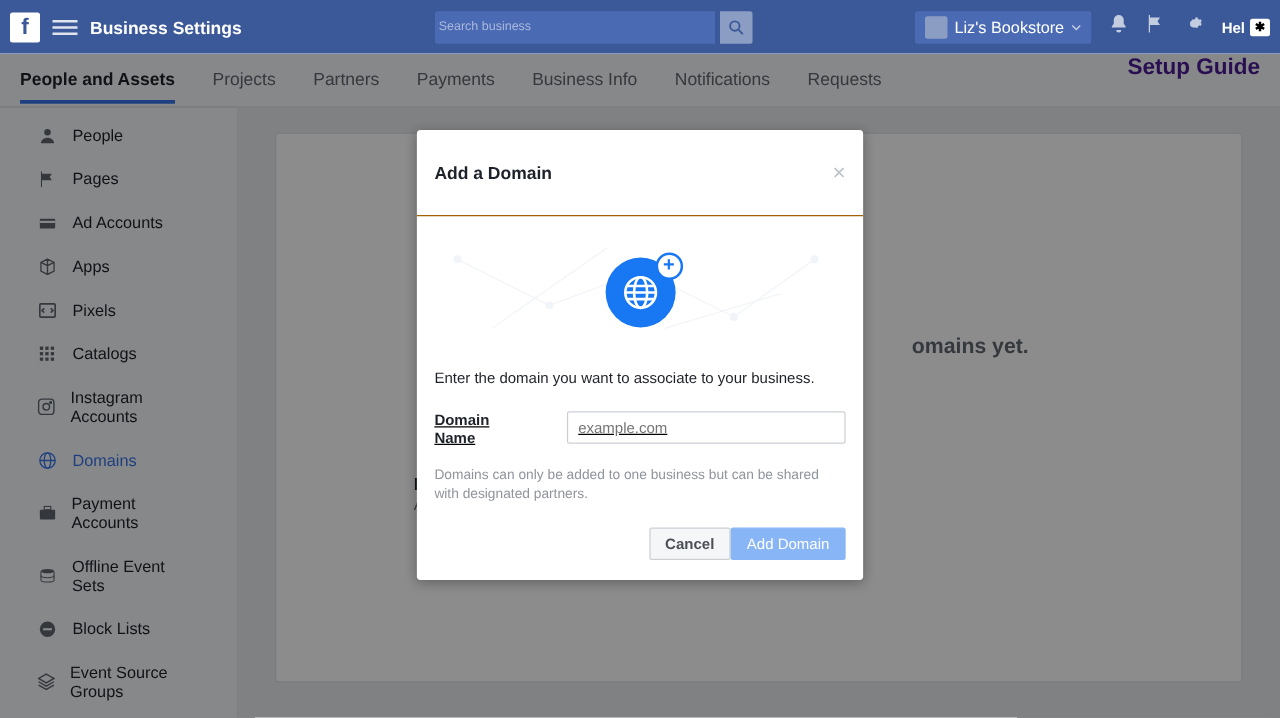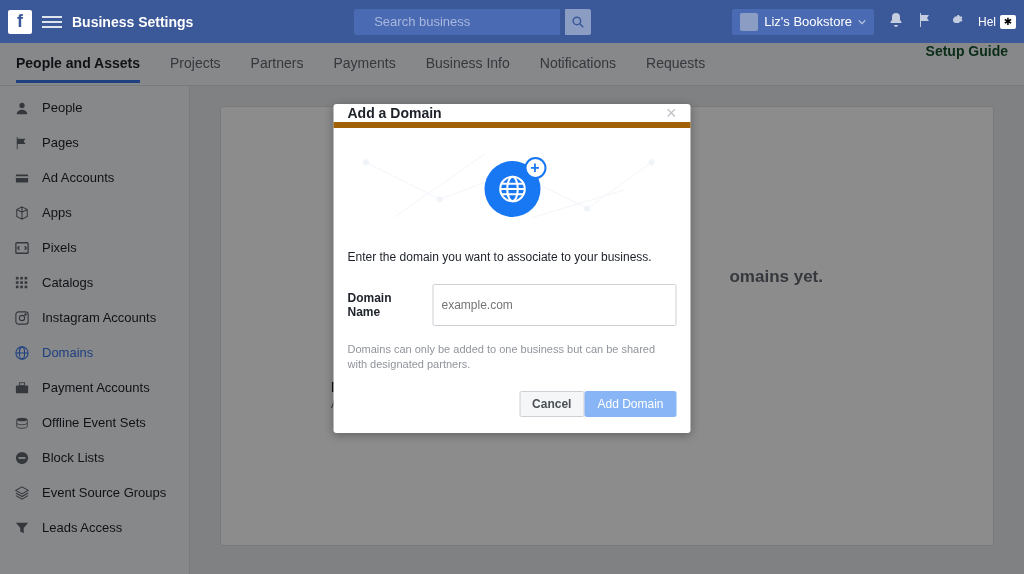--- a/index.html
+++ b/index.html
@@ -5,64 +5,64 @@
     * { margin: 0; padding: 0; box-sizing: border-box; font-family: Helvetica, Arial, sans-serif; }
     body { width: 1024px; height: 574px; background: #e9ebee; overflow: hidden; position: relative; }
     
     
     .topbar { background: #3b5998; height: 43px; display: flex; align-items: center; color: #fff; padding: 0 8px; }
     .topbar .fb-logo { width: 24px; height: 24px; background: #fff; color: #3b5998; display: flex; align-items: center; justify-content: center; font-weight: bold; font-size: 18px; border-radius: 2px; margin-right: 10px; }
     .topbar .hamburger { width: 20px; margin-right: 10px; cursor: pointer; }
     .topbar .hamburger div { height: 2px; background: #dfe3ee; margin: 3px 0; }
     .topbar .title { font-size: 14px; font-weight: bold; color: #fff; }
     .topbar .search-wrap { margin-left: auto; margin-right: auto; position: relative; left: 60px; }
-    .topbar .search-field { width: 206px; height: 26px; background: #4a6ab3; border: none; color: #fff; padding: 0 20px; font-size: 13px; border-radius: 2px 0 0 2px; outline: none; }
+    .topbar .search-field { width: 224px; height: 26px; background: #4a6ab3; border: none; color: #fff; padding: 0 3px; font-size: 10px; border-radius: 2px 0 0 2px; outline: none; }
     .topbar .search-field::placeholder { color: #a9b8dd; }
     .topbar .search-btn { width: 26px; height: 26px; background: #8b9dc3; border: none; vertical-align: top; border-radius: 0 2px 2px 0; display: inline-flex; align-items: center; justify-content: center; cursor: pointer; }
     .topbar .right-area { display: flex; align-items: center; gap: 14px; margin-left: auto; }
     .topbar .biz-selector { display: flex; align-items: center; gap: 6px; background: #4a6ab3; padding: 4px 8px; border-radius: 2px; cursor: pointer; font-size: 13px; }
     .topbar .biz-selector .thumb { width: 18px; height: 18px; background: #8b9dc3; border-radius: 2px; }
     .topbar .icon-slot { cursor: pointer; color: #c4cde0; }
-    .topbar .hel { font-size: 12px; display: flex; align-items: center; gap: 4px; }
+    .topbar .hel { font-size: 12px; display: flex; align-items: center; gap: 4px; font-weight: bold; }
     .topbar .bug { width: 16px; height: 14px; background: #fff; border-radius: 2px; display:inline-flex; align-items:center; justify-content:center; color:#000; font-size:10px;}
     
     
     .tabs-row { height: 43px; background: #f6f7f9; border-bottom: 1px solid #dddfe2; display: flex; align-items: flex-start; padding: 0 16px; }
     .tabs-row .tab { font-size: 14px; color: #616770; margin-right: 30px; padding: 12px 0; cursor: pointer; }
     .tabs-row .tab.active { color: #1d2129; font-weight: 600; border-bottom: 3px solid #3975ea; padding-bottom: 9px; }
-    .tabs-row .setup-guide { margin-left: auto; color: #14532d; font-weight: 600; font-size: 14px; cursor: pointer; }
+    .tabs-row .setup-guide { margin-left: auto; color: #4c1d95; font-weight: 600; font-size: 18px; cursor: pointer; }
     
     
     .layout { display: flex; height: calc(100% - 86px); }
     .sidebar { width: 190px; background: #f6f7f9; border-right: 1px solid #dddfe2; padding-top: 4px; overflow-y: auto; }
-    .sidebar .item { display: flex; align-items: center; gap: 12px; padding: 10px 14px; font-size: 13px; color: #1d2129; cursor: pointer; }
+    .sidebar .item { display: flex; align-items: center; gap: 12px; padding: 10px 30px; font-size: 13px; color: #1d2129; cursor: pointer; }
     .sidebar .item.active { color: #3975ea; }
     .sidebar .item.active .side-icn { color: #3975ea; }
     .sidebar .side-icn { width: 16px; color: #606770; display: inline-flex; justify-content: center; }
     
     .main { flex: 1; padding: 20px 30px; background: #e9ebee; position: relative; }
     .card { background: #fff; border: 1px solid #dddfe2; border-radius: 3px; height: 440px; padding: 30px; position: relative; }
     
     
     .overlay { position: absolute; inset: 0; background: rgba(0,0,0,0.45); z-index: 100; }
     
     
     .modal { position: absolute; top: 104px; left: 50%; transform: translateX(-50%); width: 357px; background: #fff; border-radius: 3px; z-index: 200; box-shadow: 0 2px 10px rgba(0,0,0,0.3); }
-    .modal .m-header { padding: 0 14px; border-bottom: 6px solid #a16207; display: flex; align-items: center; }
+    .modal .m-header { padding: 25px 14px; border-bottom: 1px solid #a16207; display: flex; align-items: center; }
     .modal .m-header .m-title { font-size: 14px; font-weight: bold; color: #1d2129; }
     .modal .m-header .m-close { margin-left: auto; color: #bec3c9; font-size: 18px; cursor: pointer; line-height: 1; }
     .modal .m-body { padding: 16px 14px; }
     .modal .m-illus { height: 90px; position: relative; display:flex; align-items:center; justify-content:center; overflow:hidden; background: linear-gradient(#fff,#fff); }
     .modal .net-bg { position:absolute; inset:0; opacity:0.15; }
     .modal .globe-c { position: relative; width: 56px; height: 56px; background: #1877f2; border-radius: 50%; display:flex; align-items:center; justify-content:center; }
     .modal .globe-c .plus-badge { position: absolute; top: -4px; right: -6px; width: 22px; height: 22px; background: #fff; border: 2px solid #1877f2; border-radius: 50%; color: #1877f2; display:flex; align-items:center; justify-content:center; font-size: 16px; font-weight:bold; }
     .modal .m-desc { font-size: 12px; color: #1d2129; margin: 16px 0 20px; }
-    .modal .m-field-row { display: flex; align-items: center; gap: 5px; margin-bottom: 16px; }
+    .modal .m-field-row { display: flex; align-items: flex-start; gap: 26px; margin-bottom: 16px; text-decoration: underline; }
     .modal .m-field-row label { font-size: 12px; font-weight: bold; color: #1d2129; width: 80px; }
-    .modal .m-field-row input { flex: 1; height: 42px; border: 1px solid #ccd0d5; border-radius: 2px; padding: 0 8px; font-size: 12px; outline: none; }
+    .modal .m-field-row input { flex: 1; height: 26px; border: 1px solid #ccd0d5; border-radius: 2px; padding: 0 8px; font-size: 12px; outline: none; }
     .modal .m-note { font-size: 11px; color: #90949c; line-height: 1.4; margin-bottom: 18px; }
     .modal .m-footer { display: flex; justify-content: flex-end; gap: 0; }
     .modal .btn-cancel { background: #f5f6f7; border: 1px solid #ccd0d5; color: #4b4f56; padding: 5px 12px; font-size: 12px; font-weight: 600; border-radius: 2px; cursor: pointer; }
     .modal .btn-primary { background: #88b5f5; border: 1px solid #88b5f5; color: #fff; padding: 5px 12px; font-size: 12px; font-weight: 400; border-radius: 2px; cursor: pointer; }
   </style>
 </head>
 <body>
 
 <div class="topbar">
   <div class="fb-logo">f</div>

